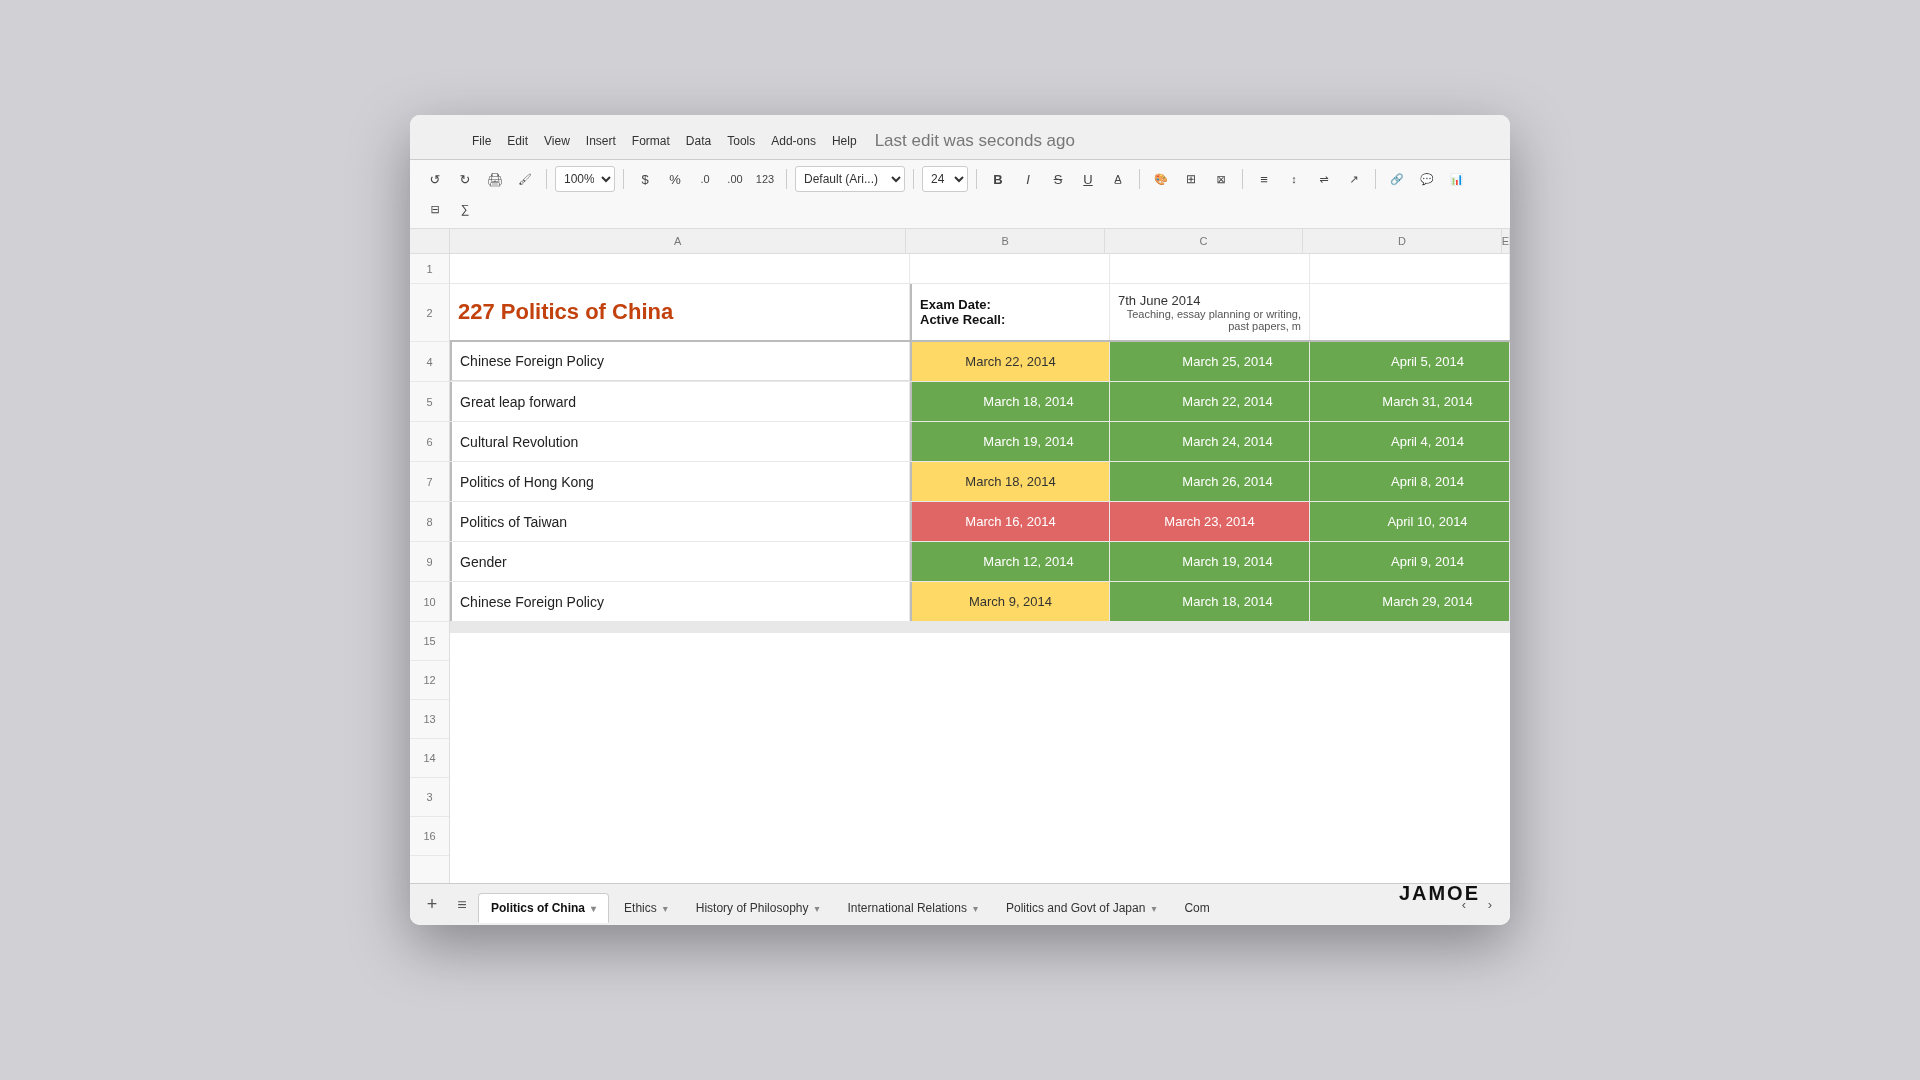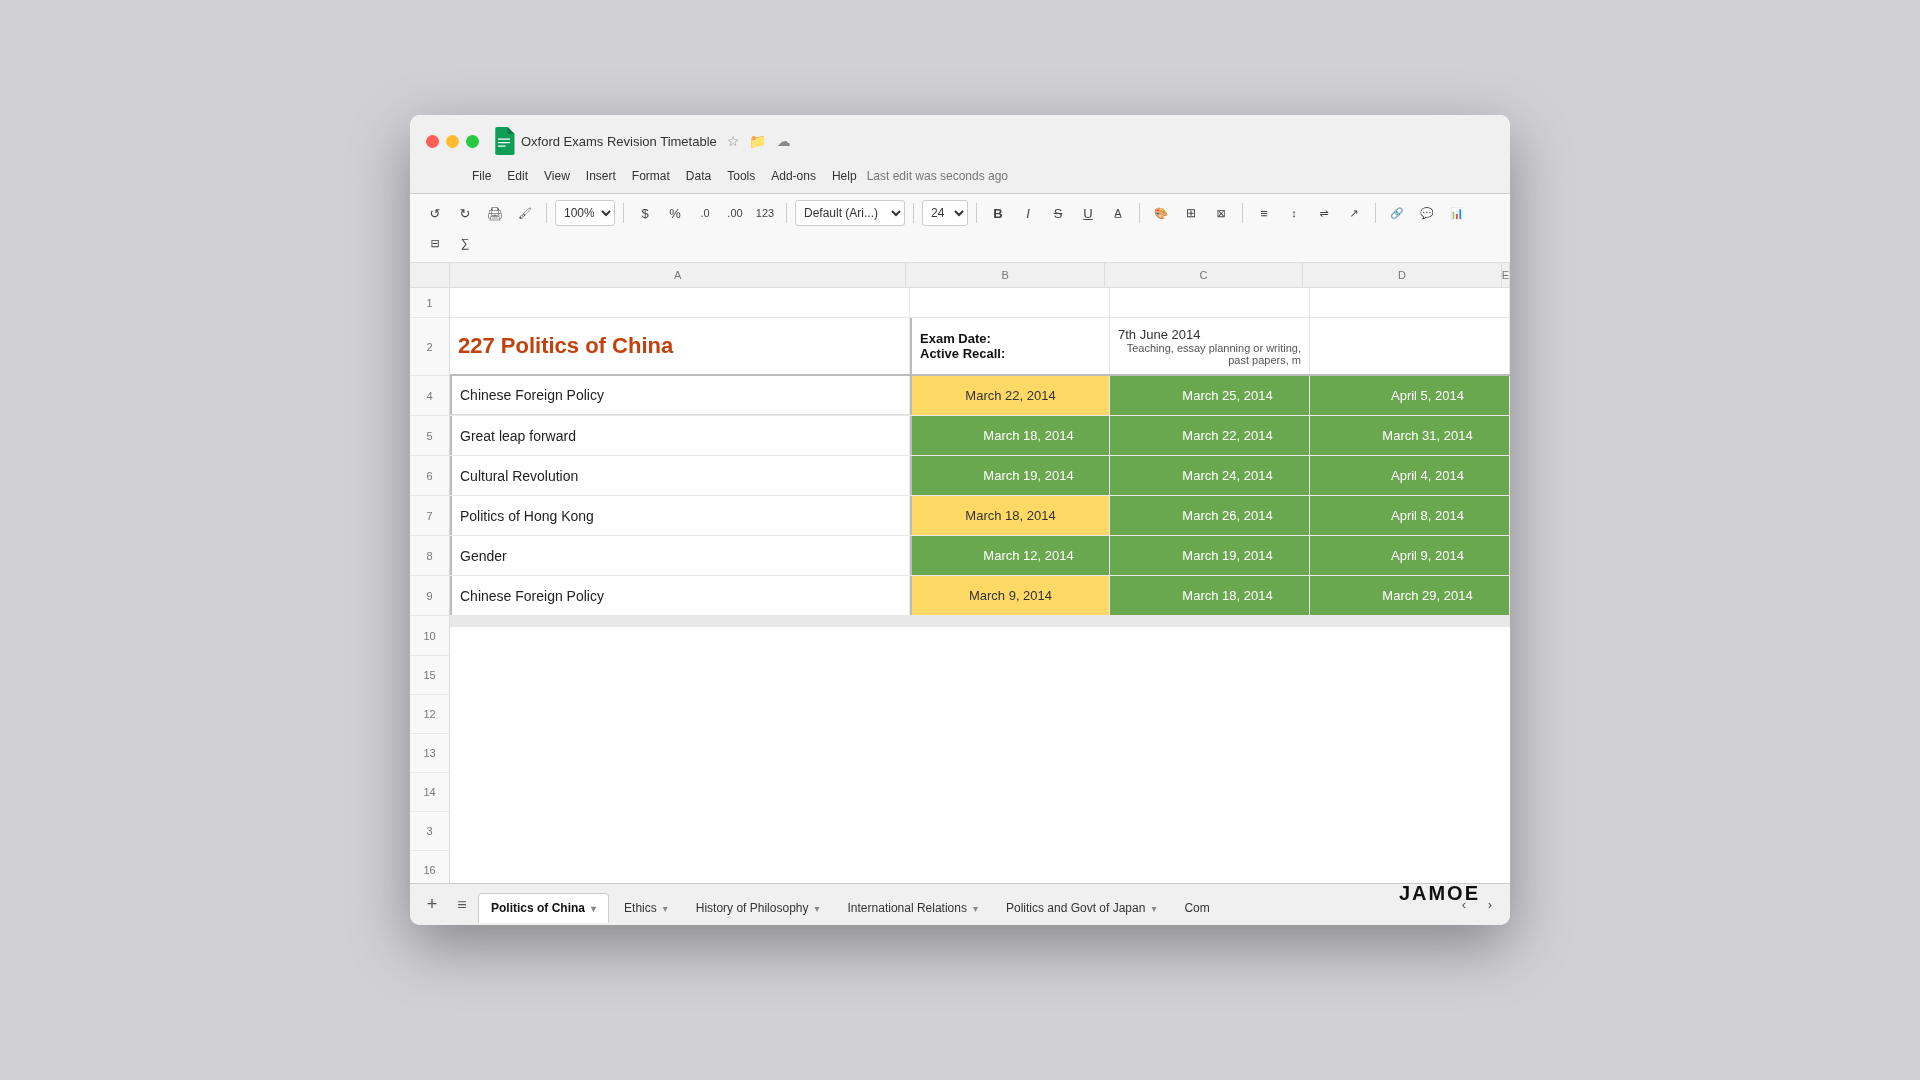--- a/index.html
+++ b/index.html
@@ -76,22 +76,23 @@
       padding: 4px 0 8px 40px;
     }
     .menu-item {
       font-size: 12px;
       color: #333;
       padding: 2px 6px;
       cursor: pointer;
       border-radius: 3px;
     }
     .last-edit {
-      font-size: 12px;
+      font-size: 17px;
       color: #777;
+      margin-left: 8px;
     }
 
     
     .toolbar {
       background: #f8f8f8;
       border-bottom: 1px solid #ddd;
       padding: 6px 12px;
       display: flex;
       align-items: center;
       gap: 4px;
@@ -355,41 +356,20 @@
       margin-right: 6px;
       flex-shrink: 0;
     }
   </style>
 </head>
 <body>
 
 <div class="window">
 
   <div class="titlebar">
-    <div class="titlebar-top">
-      <div class="traffic-lights">
-        <div class="tl tl-red"></div>
-        <div class="tl tl-yellow"></div>
-        <div class="tl tl-green"></div>
-      </div>
-
-      <svg class="gs-icon" viewBox="0 0 24 32" fill="none" xmlns="http://www.w3.org/2000/svg">
-        <path d="M4 0 L16 0 L24 8 L24 30 Q24 32 22 32 L4 32 Q2 32 2 30 L2 2 Q2 0 4 0Z" fill="#0F9D58"></path>
-        <path d="M16 0 L16 8 L24 8Z" fill="#0b7a43"></path>
-        <rect x="5" y="13" width="14" height="1.5" fill="white" rx="0.5"></rect>
-        <rect x="5" y="17" width="14" height="1.5" fill="white" rx="0.5"></rect>
-        <rect x="5" y="21" width="9" height="1.5" fill="white" rx="0.5"></rect>
-      </svg>
-      <span class="title-text">Oxford Exams Revision Timetable</span>
-      <div class="title-icons">
-        <span class="title-icon-btn">☆</span>
-        <span class="title-icon-btn">📁</span>
-        <span class="title-icon-btn">☁</span>
-      </div>
-    </div>
     <div class="menubar">
       <span class="menu-item">File</span>
       <span class="menu-item">Edit</span>
       <span class="menu-item">View</span>
       <span class="menu-item">Insert</span>
       <span class="menu-item">Format</span>
       <span class="menu-item">Data</span>
       <span class="menu-item">Tools</span>
       <span class="menu-item">Add-ons</span>
       <span class="menu-item">Help</span>
@@ -527,20 +507,27 @@
         </div>
 
         <div class="grid-row data-row">
           <div class="cell col-a row-label" style="border-left: 2px solid #bbb;">Politics of Hong Kong</div>
           <div class="cell col-b date-cell-yellow" style="border-left:2px solid #bbb;">March 18, 2014</div>
           <div class="cell col-c date-cell-green">March 26, 2014</div>
           <div class="cell col-d date-cell-green">April 8, 2014</div>
 
         </div>
 
+        <div class="grid-row data-row">
+          <div class="cell col-a row-label" style="border-left: 2px solid #bbb;">Politics of Taiwan</div>
+          <div class="cell col-b date-cell-red" style="border-left:2px solid #bbb;">March 16, 2014</div>
+          <div class="cell col-c date-cell-red">March 23, 2014</div>
+          <div class="cell col-d date-cell-green">April 10, 2014</div>
+
+        </div>
 
         <div class="grid-row data-row">
           <div class="cell col-a row-label" style="border-left: 2px solid #bbb;">Gender</div>
           <div class="cell col-b date-cell-green" style="border-left:2px solid #bbb;">March 12, 2014</div>
           <div class="cell col-c date-cell-green">March 19, 2014</div>
           <div class="cell col-d date-cell-green">April 9, 2014</div>
 
         </div>
 
         <div class="grid-row data-row">

